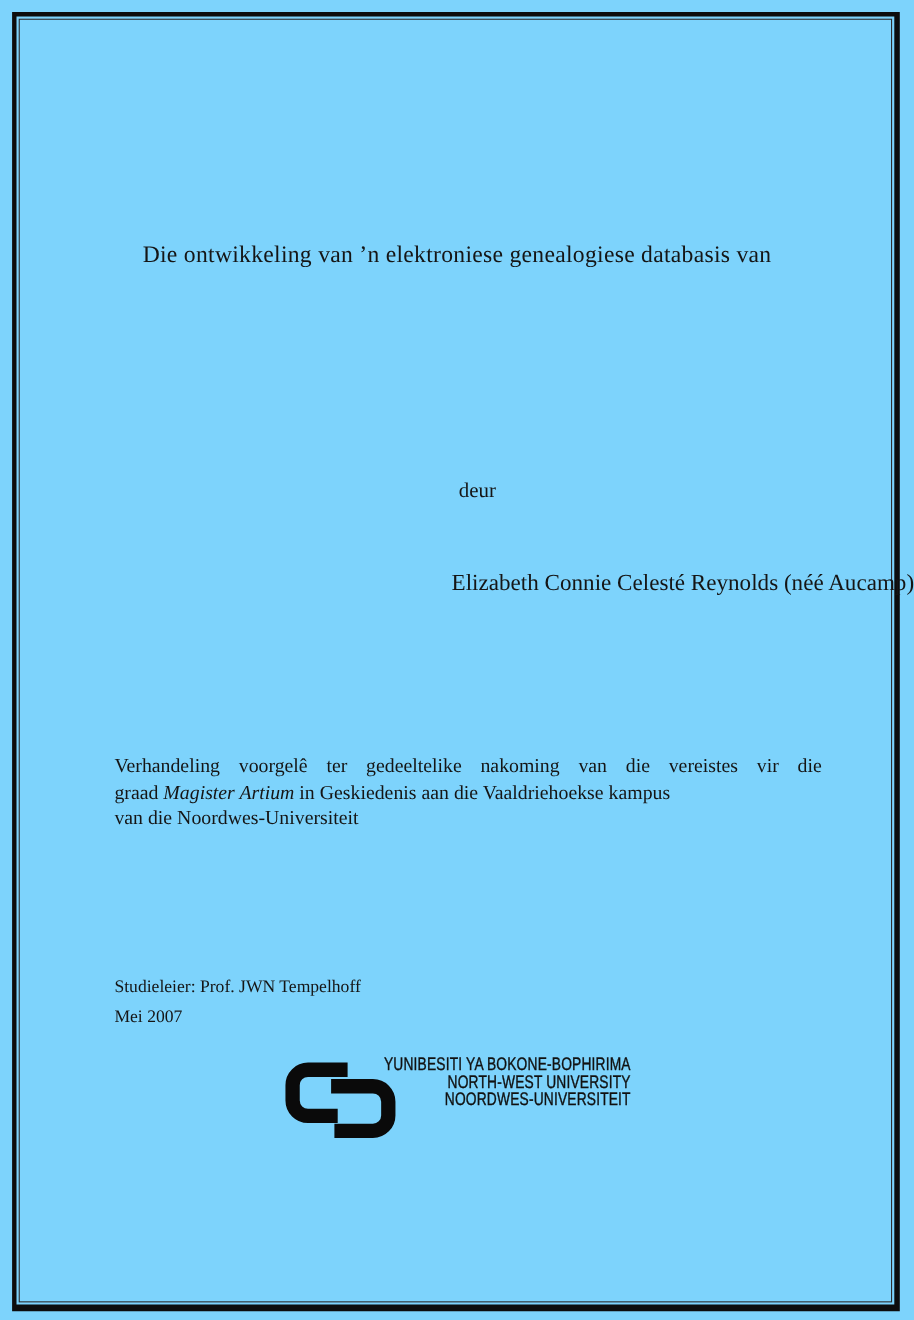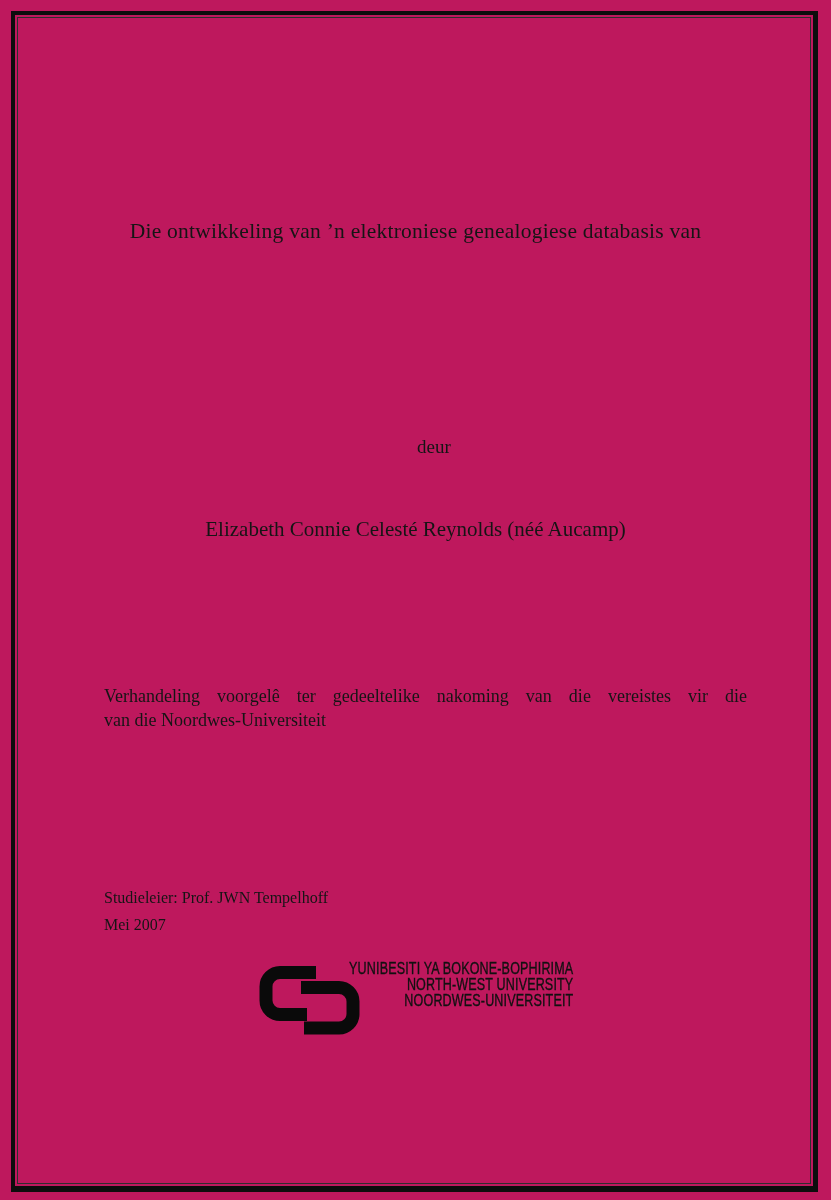--- a/index.html
+++ b/index.html
@@ -4,21 +4,21 @@
 <style>
   html, body {
     margin: 0;
     padding: 0;
     background: #ffffff;
   }
   .page {
     position: relative;
     width: 831px;
     height: 1200px;
-    background: #be185d;
+    background: #7dd3fc;
     color: #151515;
     font-family: "Liberation Serif", "DejaVu Serif", serif;
     overflow: hidden;
   }
   
   .frame-outer {
     position: absolute;
     left: 11px; top: 11px; right: 13px; bottom: 8px;
     border-style: solid;
     border-color: #0d0d0d;
@@ -43,21 +43,21 @@
   .byline {
     position: absolute;
     left: 0; right: 0; top: 436px;
     text-align: center;
     font-size: 19px;
     padding-left: 37px;
   }
   .author {
     position: absolute;
     left: 0; right: 0; top: 517px;
-    text-align: center;
+    text-align: right;
     font-size: 21px;
   }
   .statement {
     position: absolute;
     left: 104px; top: 685px;
     width: 643px;
     margin: 0;
     font-size: 18px;
     line-height: 23.6px;
   }
@@ -110,20 +110,21 @@
   <h1 class="title">
       <span class="title-line">Die ontwikkeling van ’n elektroniese genealogiese databasis van</span>
     </h1>
 
   <div class="byline">deur</div>
 
   <div class="author">Elizabeth Connie Celesté Reynolds (néé Aucamp)</div>
 
   <p class="statement">
       <span class="st-line st-justify">Verhandeling voorgelê ter gedeeltelike nakoming van die vereistes vir die</span>
+      <span class="st-line"><span>graad </span><span class="italic">Magister Artium</span><span> in Geskiedenis aan die Vaaldriehoekse kampus</span></span>
       <span class="st-line">van die Noordwes-Universiteit</span>
     </p>
 
   <div class="supervisor">
     <div>Studieleier: Prof. JWN Tempelhoff</div>
     <div>Mei 2007</div>
   </div>
 
   <div class="logo">
     <svg class="logo-mark" width="103" height="72" viewBox="0 0 103 72" aria-hidden="true">

